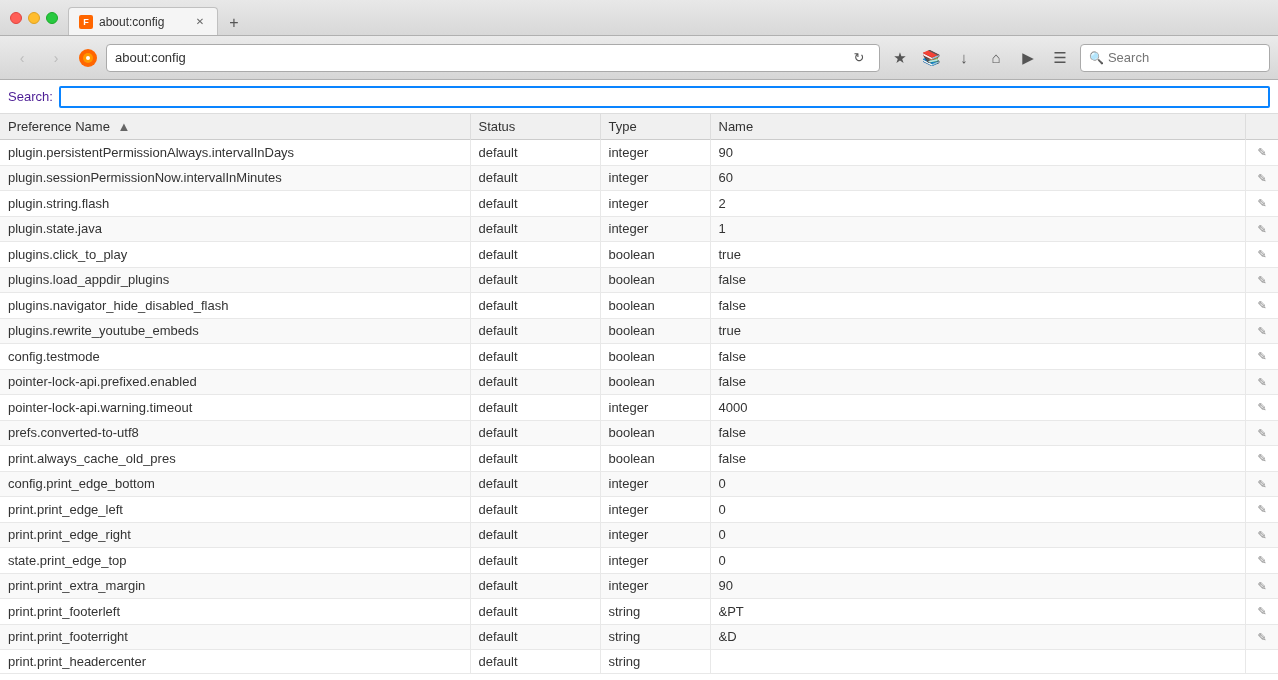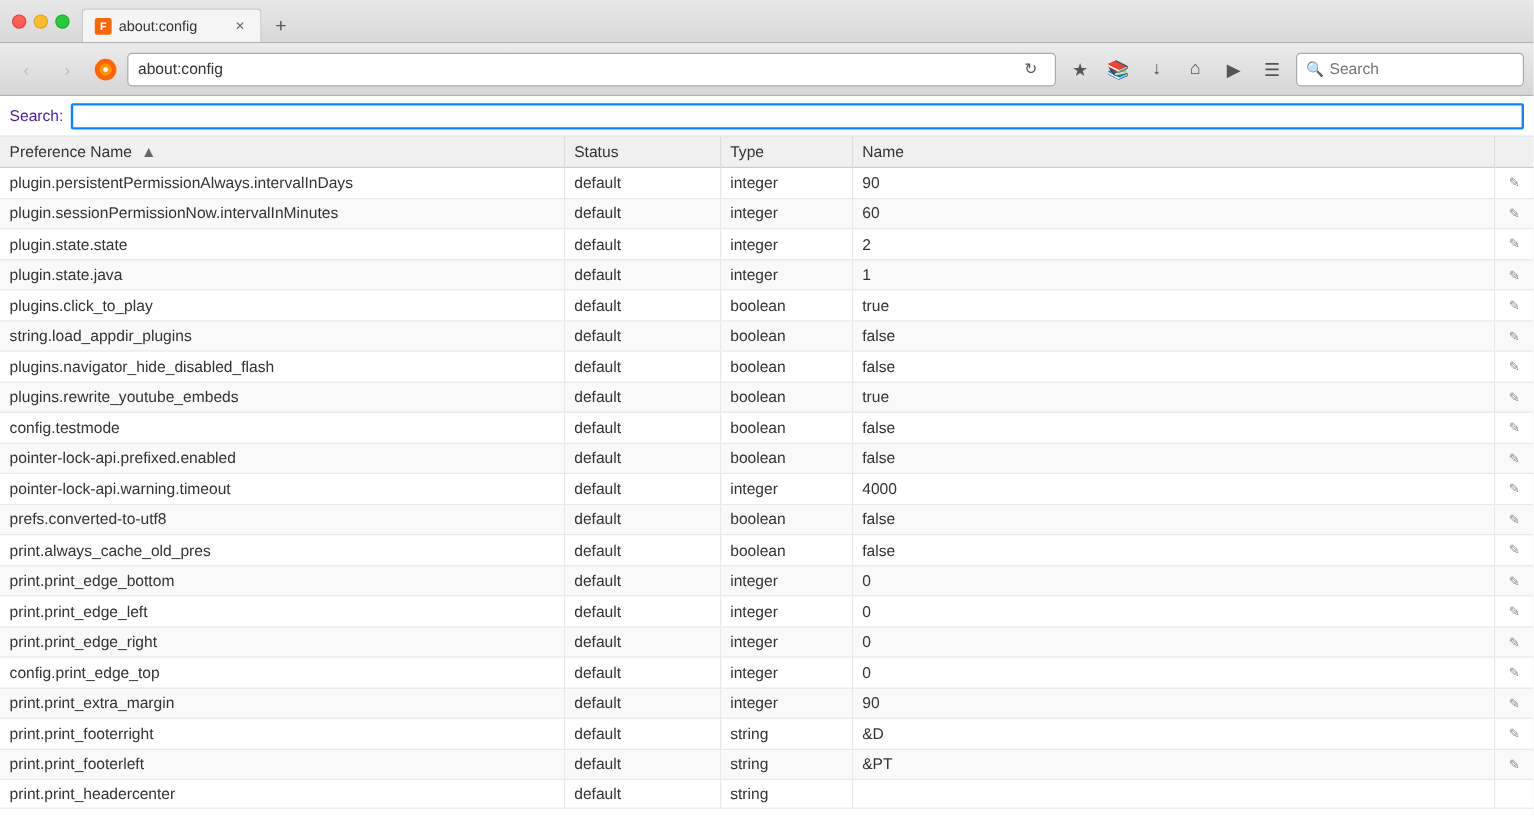--- a/index.html
+++ b/index.html
@@ -306,42 +306,42 @@
           <td class="icon-col"><span class="edit-icon">✎</span></td>
         </tr>
         <tr>
           <td>plugin.sessionPermissionNow.intervalInMinutes</td>
           <td>default</td>
           <td>integer</td>
           <td>60</td>
           <td class="icon-col"><span class="edit-icon">✎</span></td>
         </tr>
         <tr>
-          <td>plugin.state.state</td>
+          <td>plugin.string.flash</td>
           <td>default</td>
           <td>integer</td>
           <td>2</td>
           <td class="icon-col"><span class="edit-icon">✎</span></td>
         </tr>
         <tr>
           <td>plugin.state.java</td>
           <td>default</td>
           <td>integer</td>
           <td>1</td>
           <td class="icon-col"><span class="edit-icon">✎</span></td>
         </tr>
         <tr>
           <td>plugins.click_to_play</td>
           <td>default</td>
           <td>boolean</td>
           <td>true</td>
           <td class="icon-col"><span class="edit-icon">✎</span></td>
         </tr>
         <tr>
-          <td>string.load_appdir_plugins</td>
+          <td>plugins.load_appdir_plugins</td>
           <td>default</td>
           <td>boolean</td>
           <td>false</td>
           <td class="icon-col"><span class="edit-icon">✎</span></td>
         </tr>
         <tr>
           <td>plugins.navigator_hide_disabled_flash</td>
           <td>default</td>
           <td>boolean</td>
           <td>false</td>
@@ -383,66 +383,66 @@
           <td class="icon-col"><span class="edit-icon">✎</span></td>
         </tr>
         <tr>
           <td>print.always_cache_old_pres</td>
           <td>default</td>
           <td>boolean</td>
           <td>false</td>
           <td class="icon-col"><span class="edit-icon">✎</span></td>
         </tr>
         <tr>
-          <td>print.print_edge_bottom</td>
+          <td>config.print_edge_bottom</td>
           <td>default</td>
           <td>integer</td>
           <td>0</td>
           <td class="icon-col"><span class="edit-icon">✎</span></td>
         </tr>
         <tr>
           <td>print.print_edge_left</td>
           <td>default</td>
           <td>integer</td>
           <td>0</td>
           <td class="icon-col"><span class="edit-icon">✎</span></td>
         </tr>
         <tr>
           <td>print.print_edge_right</td>
           <td>default</td>
           <td>integer</td>
           <td>0</td>
           <td class="icon-col"><span class="edit-icon">✎</span></td>
         </tr>
         <tr>
-          <td>config.print_edge_top</td>
+          <td>state.print_edge_top</td>
           <td>default</td>
           <td>integer</td>
           <td>0</td>
           <td class="icon-col"><span class="edit-icon">✎</span></td>
         </tr>
         <tr>
           <td>print.print_extra_margin</td>
           <td>default</td>
           <td>integer</td>
           <td>90</td>
+          <td class="icon-col"><span class="edit-icon">✎</span></td>
+        </tr>
+        <tr>
+          <td>print.print_footerleft</td>
+          <td>default</td>
+          <td>string</td>
+          <td>&amp;PT</td>
           <td class="icon-col"><span class="edit-icon">✎</span></td>
         </tr>
         <tr>
           <td>print.print_footerright</td>
           <td>default</td>
           <td>string</td>
           <td>&amp;D</td>
-          <td class="icon-col"><span class="edit-icon">✎</span></td>
-        </tr>
-        <tr>
-          <td>print.print_footerleft</td>
-          <td>default</td>
-          <td>string</td>
-          <td>&amp;PT</td>
           <td class="icon-col"><span class="edit-icon">✎</span></td>
         </tr>
         <tr>
           <td>print.print_headercenter</td>
           <td>default</td>
           <td>string</td>
           <td></td>
           <td class="icon-col"></td>
         </tr>
       </tbody>

